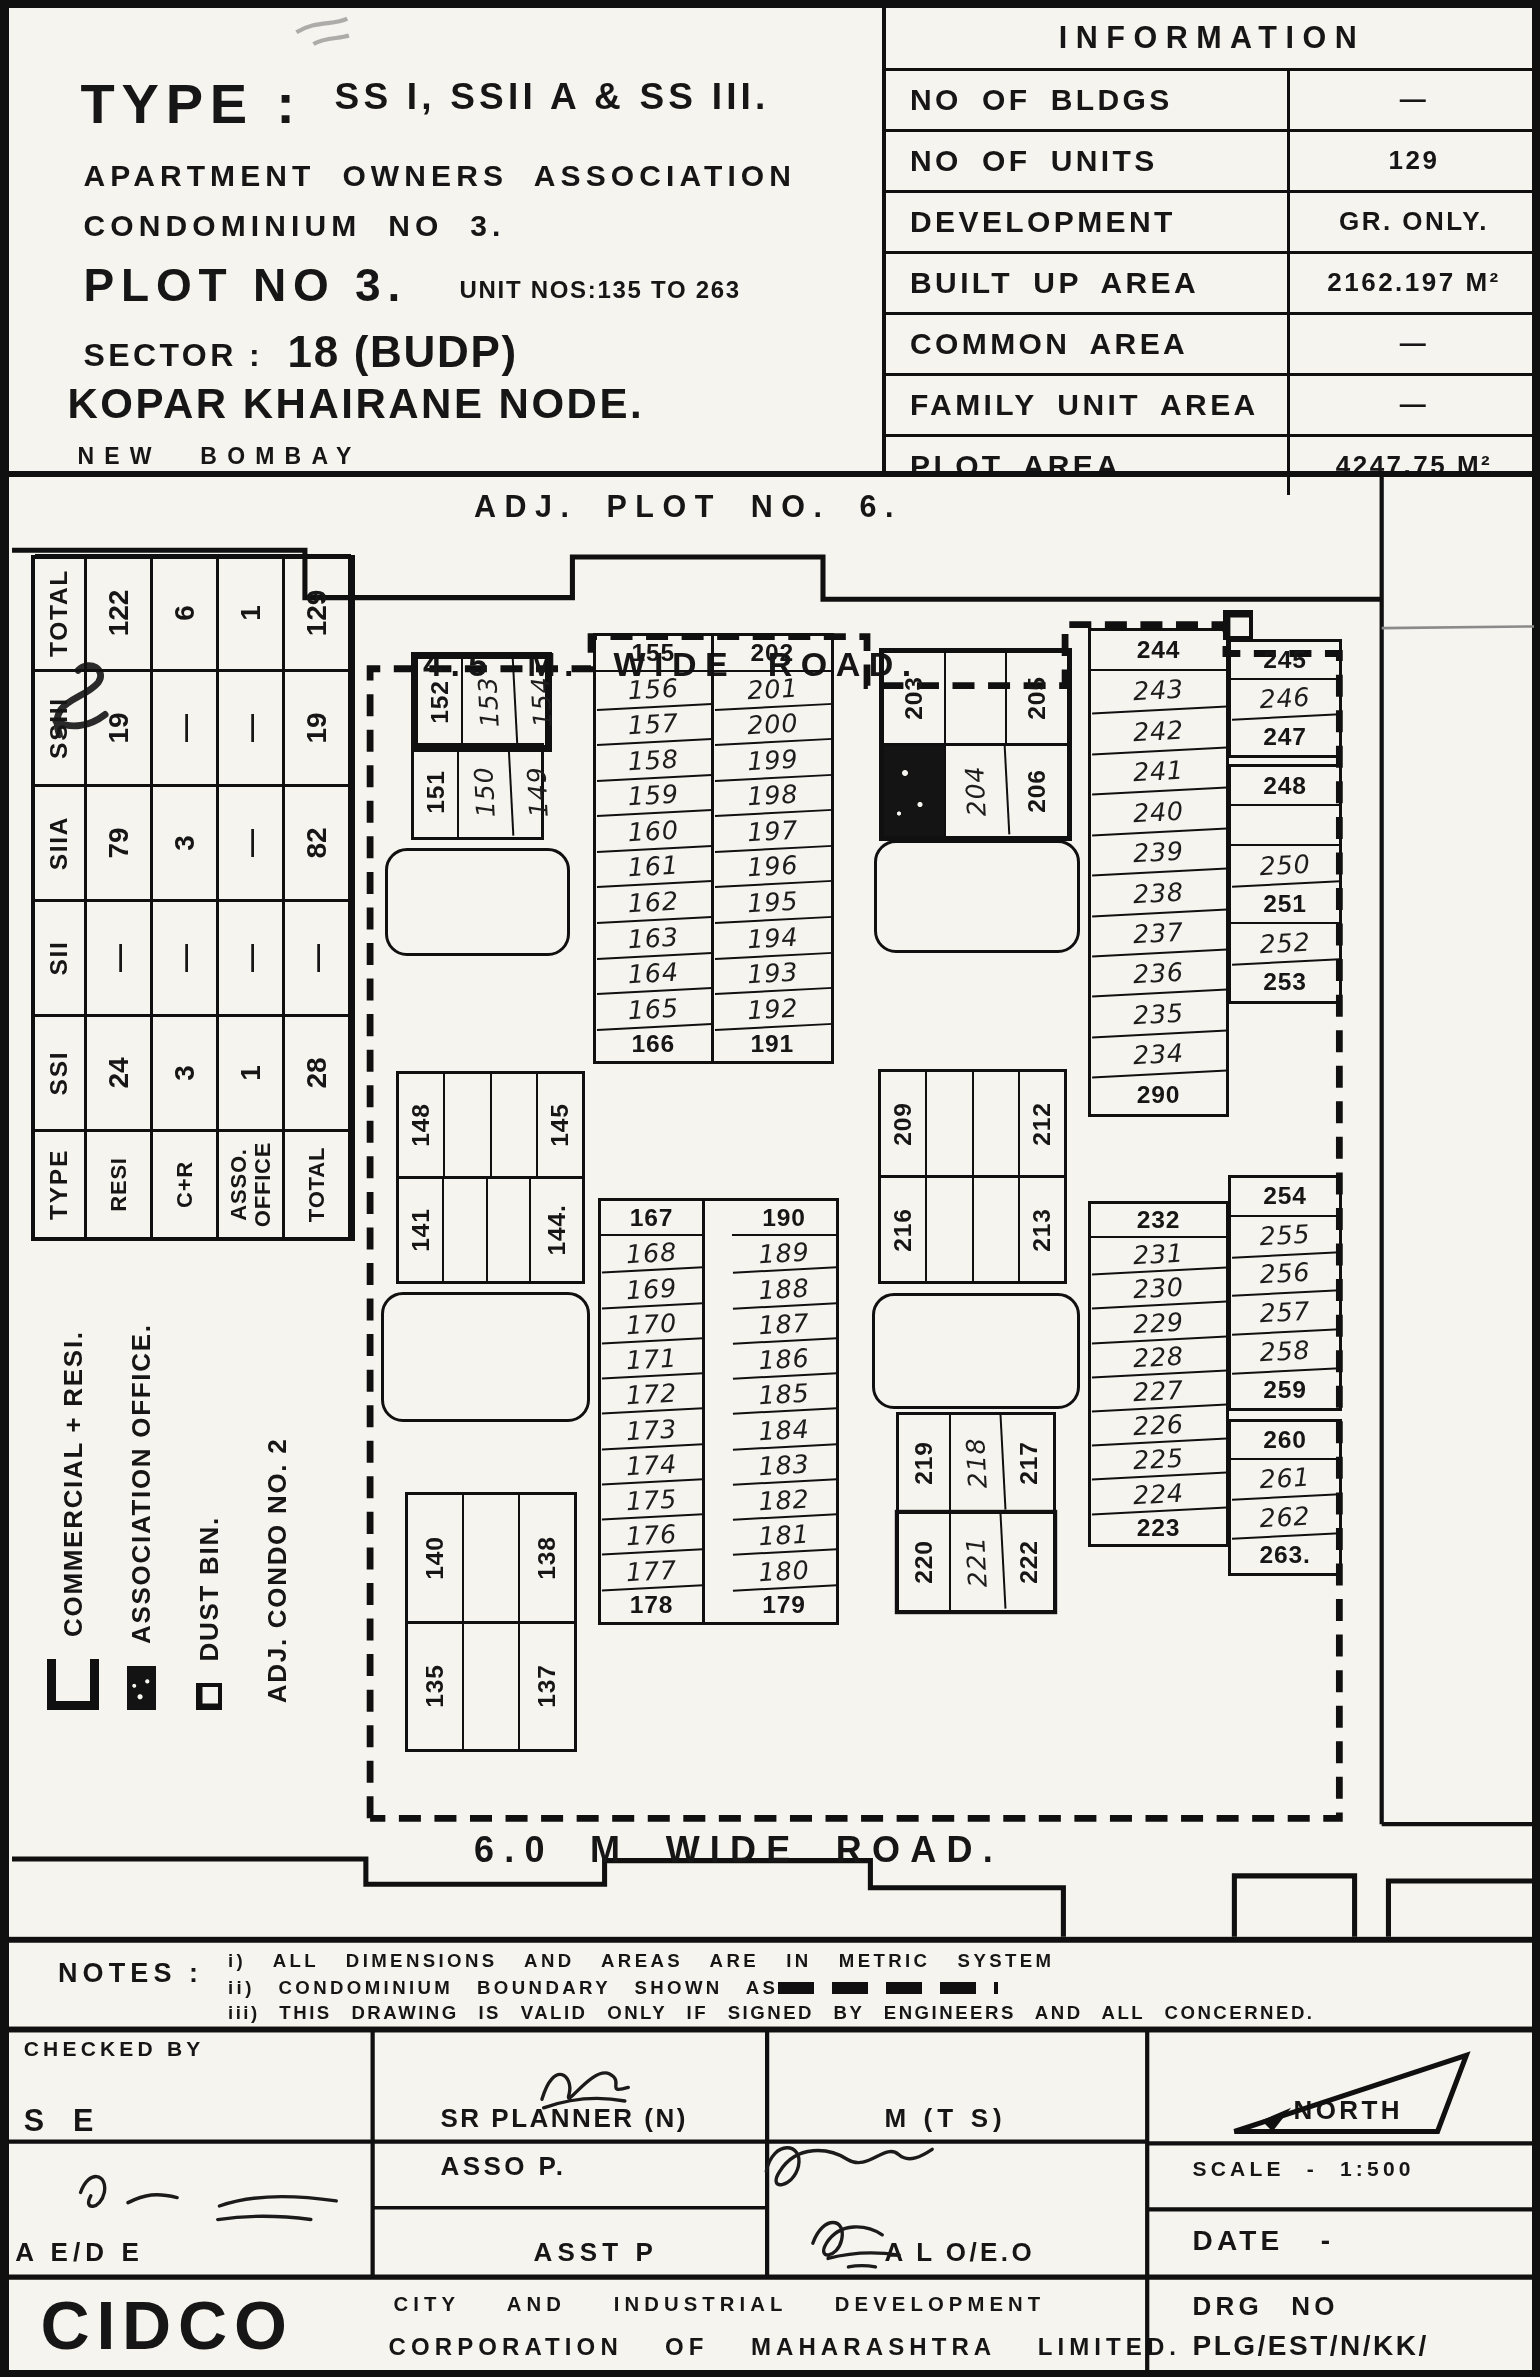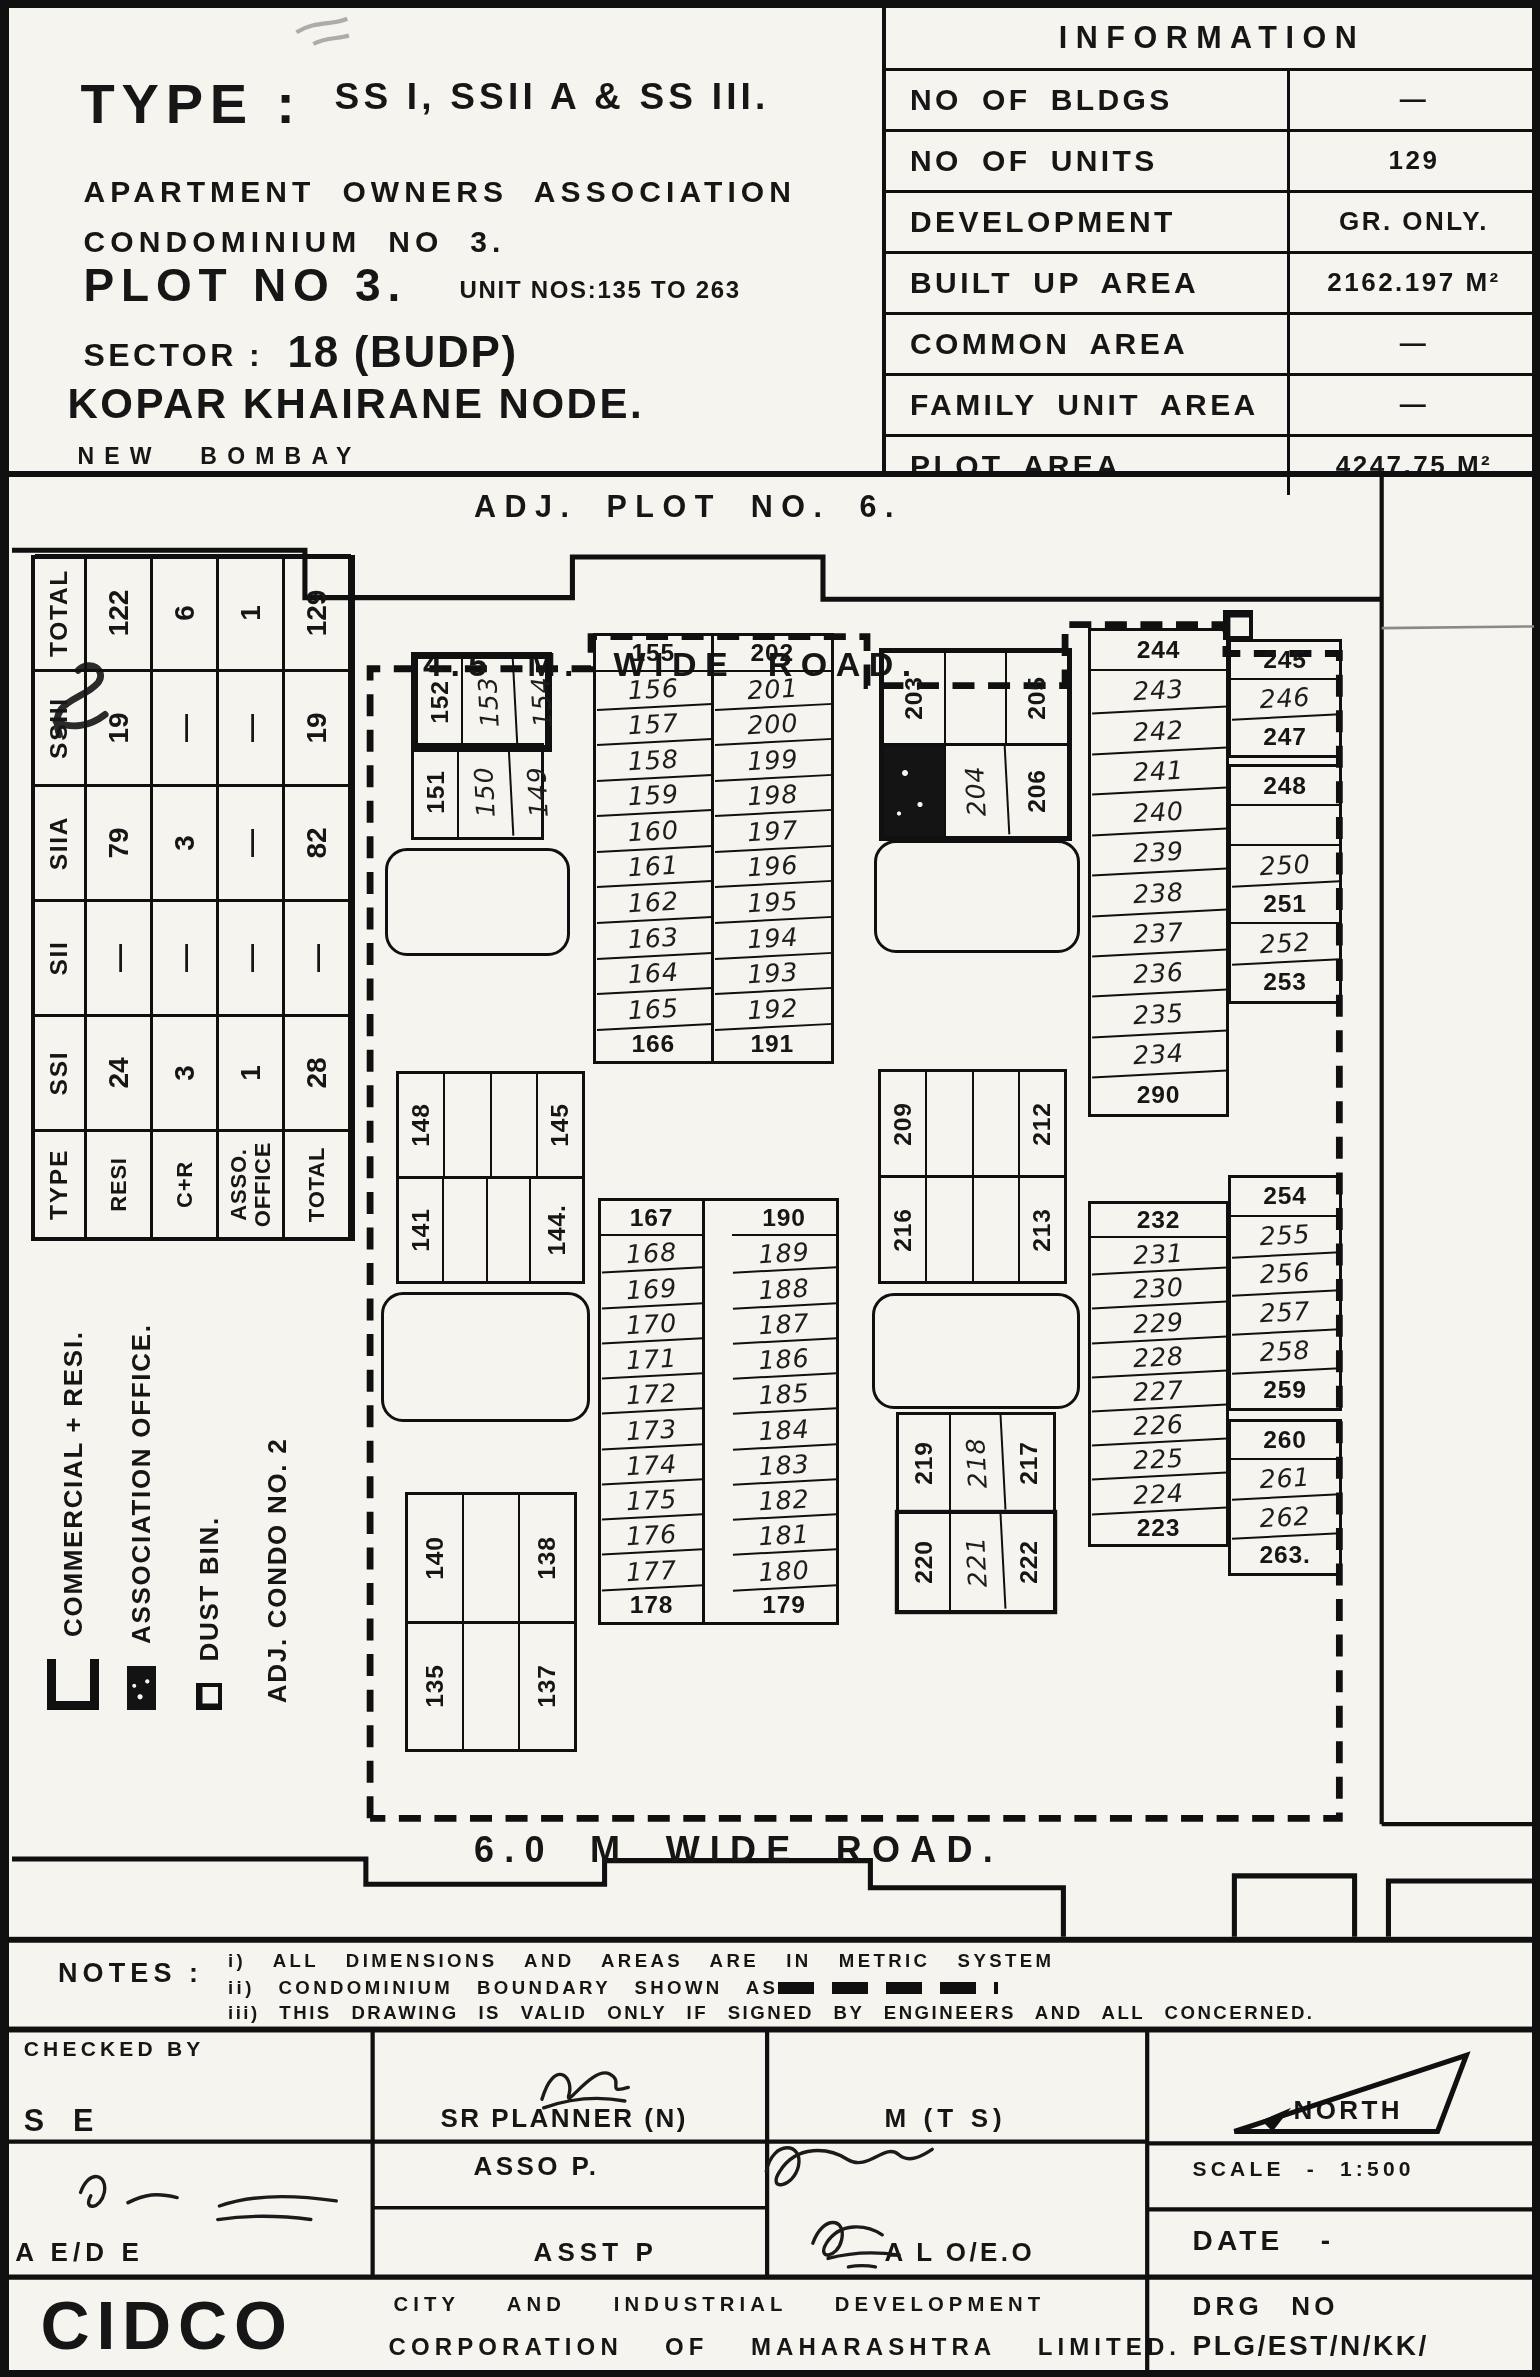--- a/index.html
+++ b/index.html
@@ -1,21 +1,21 @@
 <!DOCTYPE html>
 <html style="font-size:13.5px"><head>
 <meta charset="utf-8">
 <style>
   html,body{margin:0;padding:0;background:#888;}
   .page{position:relative;width:1541px;height:2377px;background:#f6f4ee;
         font-family:"Liberation Sans",sans-serif;color:#161616;overflow:hidden;}
   .abs{position:absolute;}
   .frame{position:absolute;background:#101010;}
   .stencil{font-weight:700;}
-  .ws{word-spacing:13.5px;margin-top:16px;}
+  .ws{word-spacing:13.5px;}
   svg.overlay{position:absolute;left:0;top:0;z-index:1;}
   .z2{z-index:2;}
 
   
   .infotable{position:absolute;left:882px;top:6.8px;width:652px;height:467px;border-left:4.2px solid #101010;}
   .info-title{height:61px;display:flex;align-items:center;justify-content:center;
               font-size:30.5px;font-weight:700;letter-spacing:8.5px;border-bottom:3.4px solid #101010;}
   .info-row{display:flex;height:58px;border-bottom:3.4px solid #101010;}
   .info-row:last-child{border-bottom:none;}
   .info-label{width:377px;border-right:3.4px solid #101010;display:flex;align-items:center;
@@ -693,21 +693,21 @@
     <span class="abs" style="left:762px;top:39px;width:220px;height:12px;background:repeating-linear-gradient(90deg,#101010 0 36px,transparent 36px 54px);"></span>
     <span class="abs stencil" style="left:212px;top:59px;font-size:18.6px;letter-spacing:2.5px;word-spacing:12px;">iii) THIS DRAWING IS VALID ONLY IF SIGNED BY ENGINEERS AND ALL CONCERNED.</span>
   </div>
 
   <div class="abs" style="left:8.5px;top:2032px;width:1524px;height:339px;">
     <span class="abs stencil" style="left:15.2px;top:5.1px;font-size:21px;letter-spacing:4.2px;">CHECKED BY</span>
     <span class="abs stencil" style="left:15.2px;top:71px;font-size:30.5px;letter-spacing:10.2px;">S E</span>
     <span class="abs stencil" style="left:432px;top:71px;font-size:26px;letter-spacing:2.5px;">SR PLANNER (N)</span>
     <span class="abs stencil" style="left:876px;top:71px;font-size:26px;letter-spacing:5.1px;">M (T S)</span>
     <span class="abs stencil" style="left:6.8px;top:205px;font-size:26px;letter-spacing:5.1px;">A E/D E</span>
-    <span class="abs stencil" style="left:432px;top:119px;font-size:26px;letter-spacing:3.4px;margin-left:33px;">ASSO P.</span>
+    <span class="abs stencil" style="left:432px;top:119px;font-size:26px;letter-spacing:3.4px;">ASSO P.</span>
     <span class="abs stencil" style="left:525px;top:205px;font-size:26px;letter-spacing:5.1px;">ASST P</span>
     <span class="abs stencil" style="left:876px;top:205px;font-size:26px;letter-spacing:3.4px;">A L O/E.O</span>
     <span class="abs stencil" style="left:1285px;top:63px;font-size:26px;letter-spacing:3.4px;">NORTH</span>
     <span class="abs stencil" style="left:1184px;top:125px;font-size:21px;letter-spacing:4.2px;word-spacing:12px;">SCALE - 1:500</span>
     <span class="abs stencil" style="left:1184px;top:193px;font-size:28px;letter-spacing:4.2px;word-spacing:25.4px;">DATE -</span>
     <span class="abs stencil" style="left:1184px;top:259px;font-size:26px;letter-spacing:4.2px;word-spacing:17px;">DRG NO</span>
     <span class="abs stencil" style="left:1184px;top:298px;font-size:28px;letter-spacing:2.5px;">PLG/EST/N/KK/</span>
     <span class="abs stencil" style="left:32px;top:254px;font-size:68px;letter-spacing:6.8px;">CIDCO</span>
     <span class="abs stencil" style="left:385px;top:261px;font-size:20.3px;letter-spacing:5.1px;word-spacing:37px;">CITY AND INDUSTRIAL DEVELOPMENT</span>
     <span class="abs stencil" style="left:380px;top:301px;font-size:24px;letter-spacing:5.1px;word-spacing:30.5px;">CORPORATION OF MAHARASHTRA LIMITED.</span>

